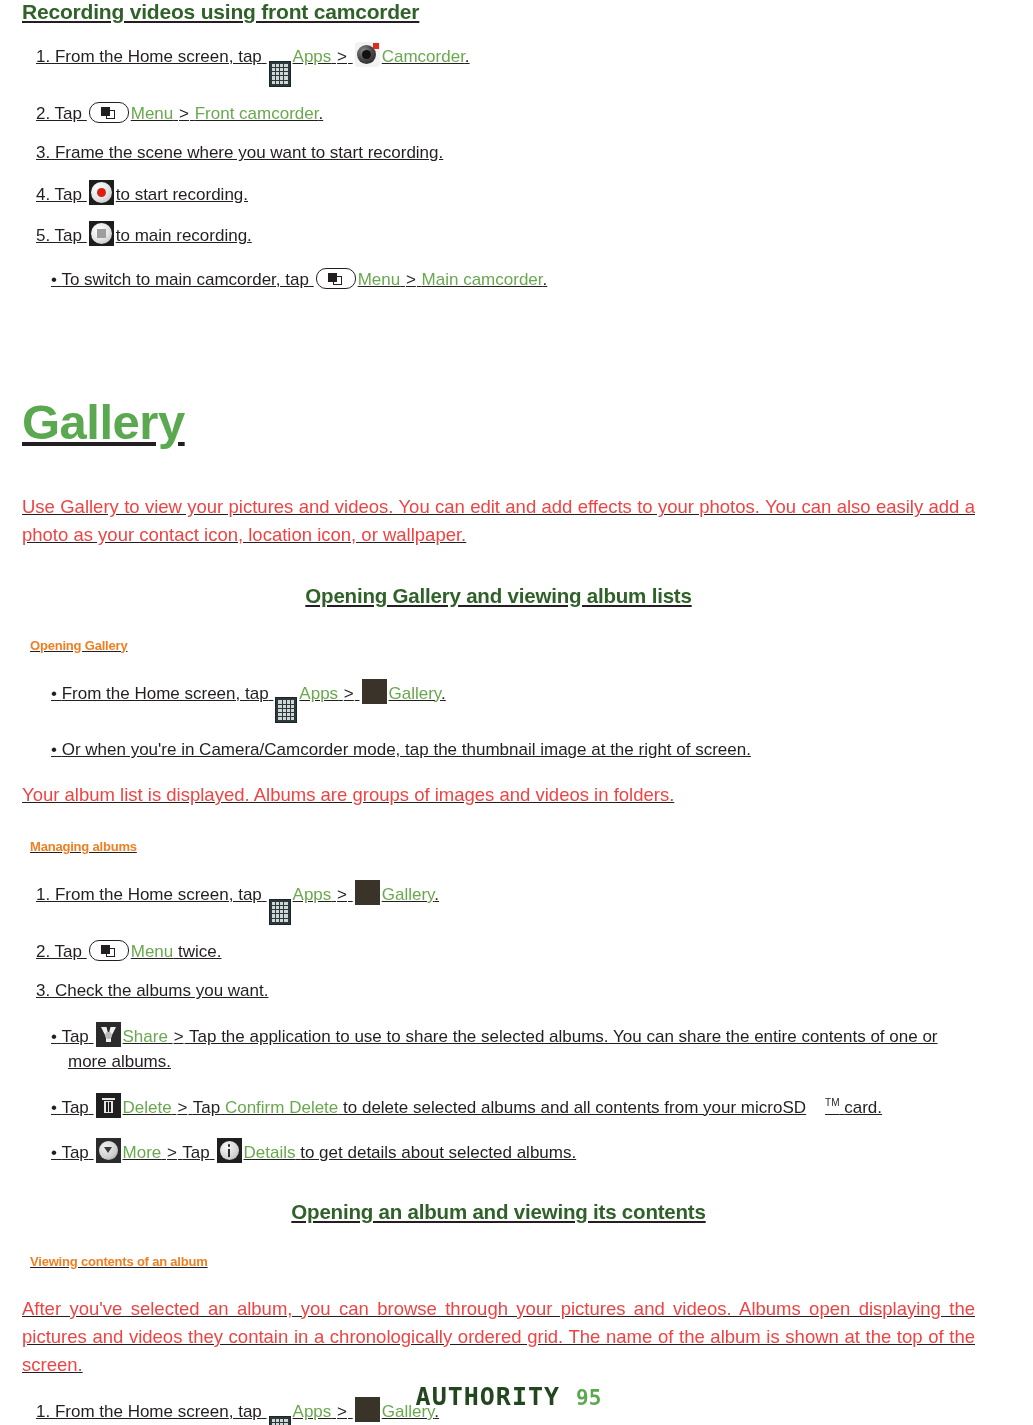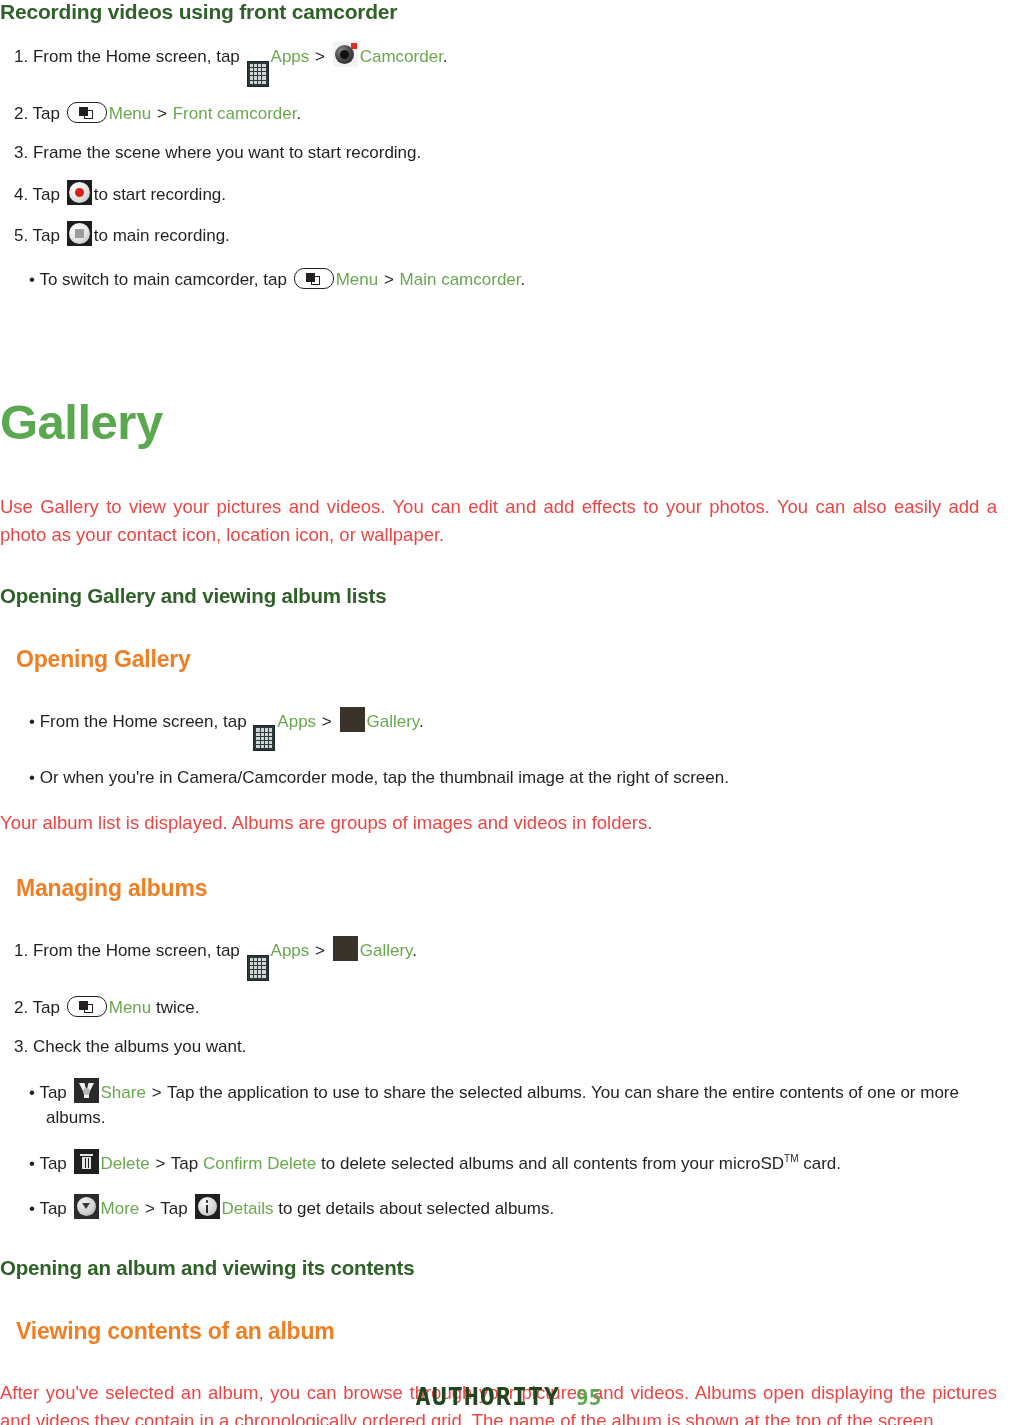--- a/index.html
+++ b/index.html
@@ -12,21 +12,22 @@
     height: 1425px;
     position: relative;
     font-family: "Liberation Sans", sans-serif;
     color: #231f20;
     overflow: hidden;
   }
   .page {
     position: relative;
     width: 997px;
     height: 1425px;
-    padding: 0 0;
+    padding: 0 22px;
+    text-decoration: underline;
   }
 
   
   .h-sub {           
     color: #2f6129;
     font-weight: bold;
     font-size: 21px;
     letter-spacing: -0.2px;
     margin: 0;
   }
@@ -37,27 +38,28 @@
     letter-spacing: -0.5px;
     line-height: 1;
     margin: 0;
   }
   .h-section {       
     color: #2f6129;
     font-weight: bold;
     font-size: 20.5px;
     letter-spacing: -0.2px;
     margin: 0;
+    text-align: center;
   }
   .h-orange {        
     color: #f07e22;
     font-weight: bold;
-    font-size: 23px;
+    font-size: 13px;
     letter-spacing: -0.2px;
-    margin: 16px;
+    margin: 8px;
   }
 
   
   .para {
     font-size: 18.5px;
     line-height: 1.52;
     color: #ef4444;
     text-align: justify;
     margin: 0;
   }
@@ -67,21 +69,21 @@
     color: #231f20;
     margin: 0;
     display: block;
   }
   .step.lvl1 { padding-left: 24px; text-indent: -17px; margin-left: 7px; }
   .step.lvl2 { padding-left: 46px; text-indent: -17px; }
   .step.lvl2b { padding-left: 46px; text-indent: -17px; }
 
   .green { color: #6aa84f; }
   .gt { color: #231f20; padding: 0 1px; }
-  sup.tm { font-size: 10px; vertical-align: super; }
+  sup.tm { font-size: 10px; vertical-align: super; margin-left: 19px; }
   .sp14 { height: 14px; }
   .sp18 { height: 18px; }
   .sp22 { height: 22px; }
   .sp34 { height: 34px; }
   .sp46 { height: 46px; }
   .sp60 { height: 60px; }
 
   
   .ic {
     display: inline-block;

